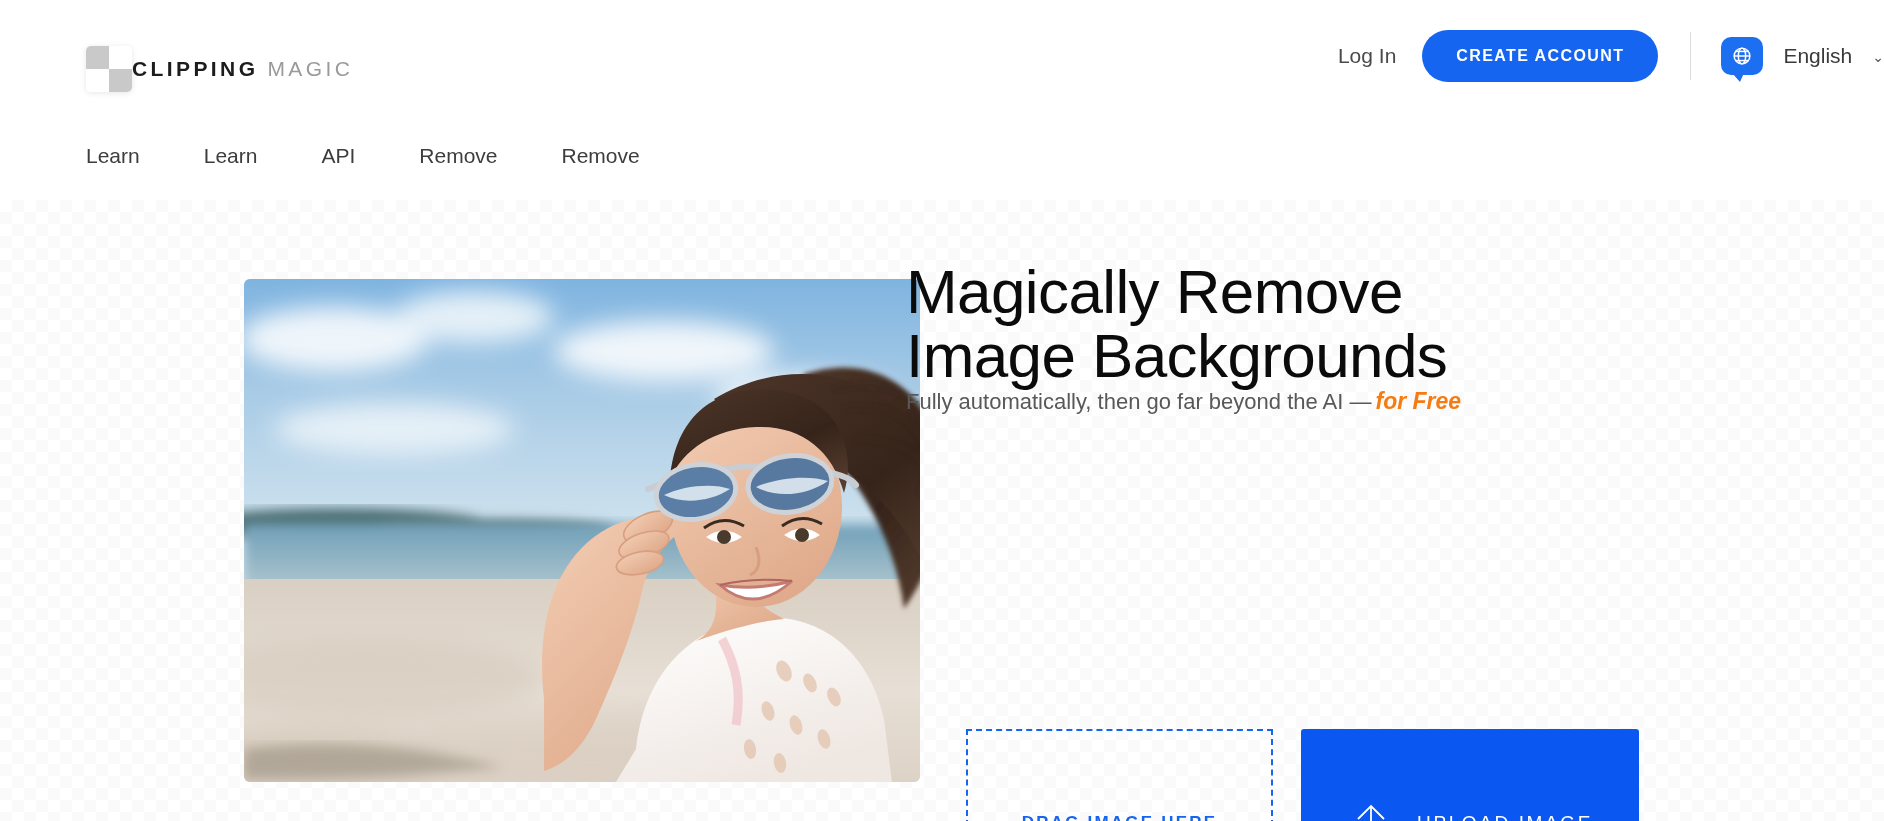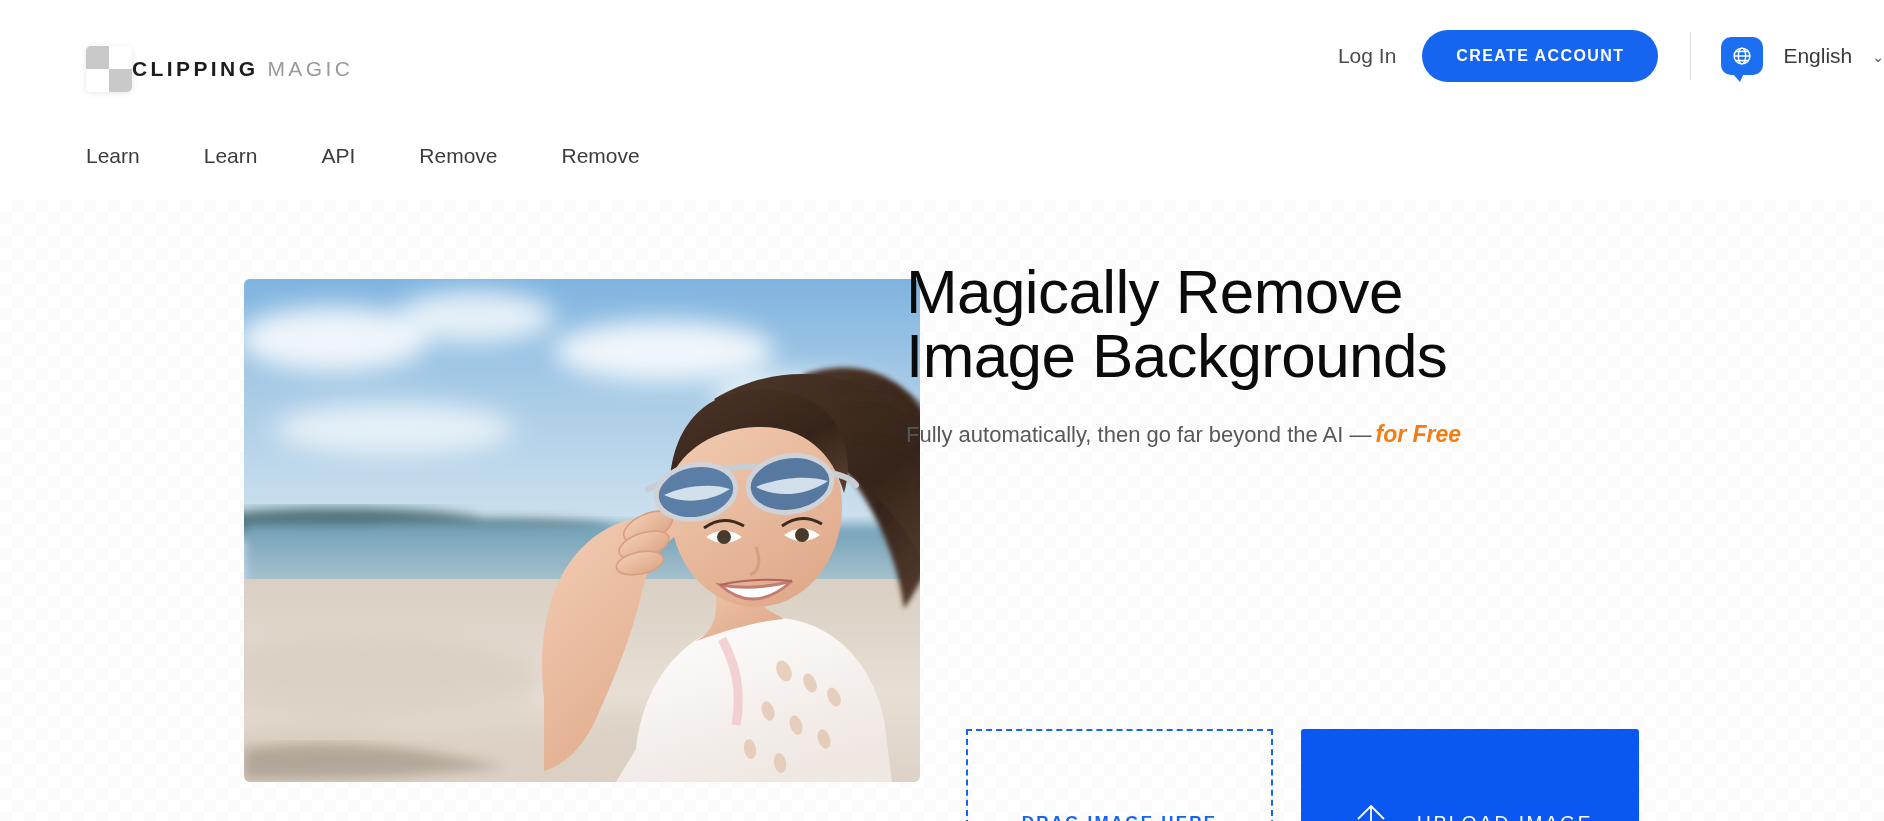--- a/index.html
+++ b/index.html
@@ -214,21 +214,20 @@
   .headline {
     font-size: 62px;
     line-height: 1.03;
     font-weight: 400;
     color: #0b0b0b;
     letter-spacing: -0.6px;
     white-space: pre-line;
   }
 
   .subhead {
-    margin-top: 33px;
     font-size: 22px;
     color: #585858;
     white-space: nowrap;
   }
   .subhead .free {
     color: #f57c12;
     font-weight: 700;
     font-style: italic;
     font-size: 23px;
     margin-left: 4px;

